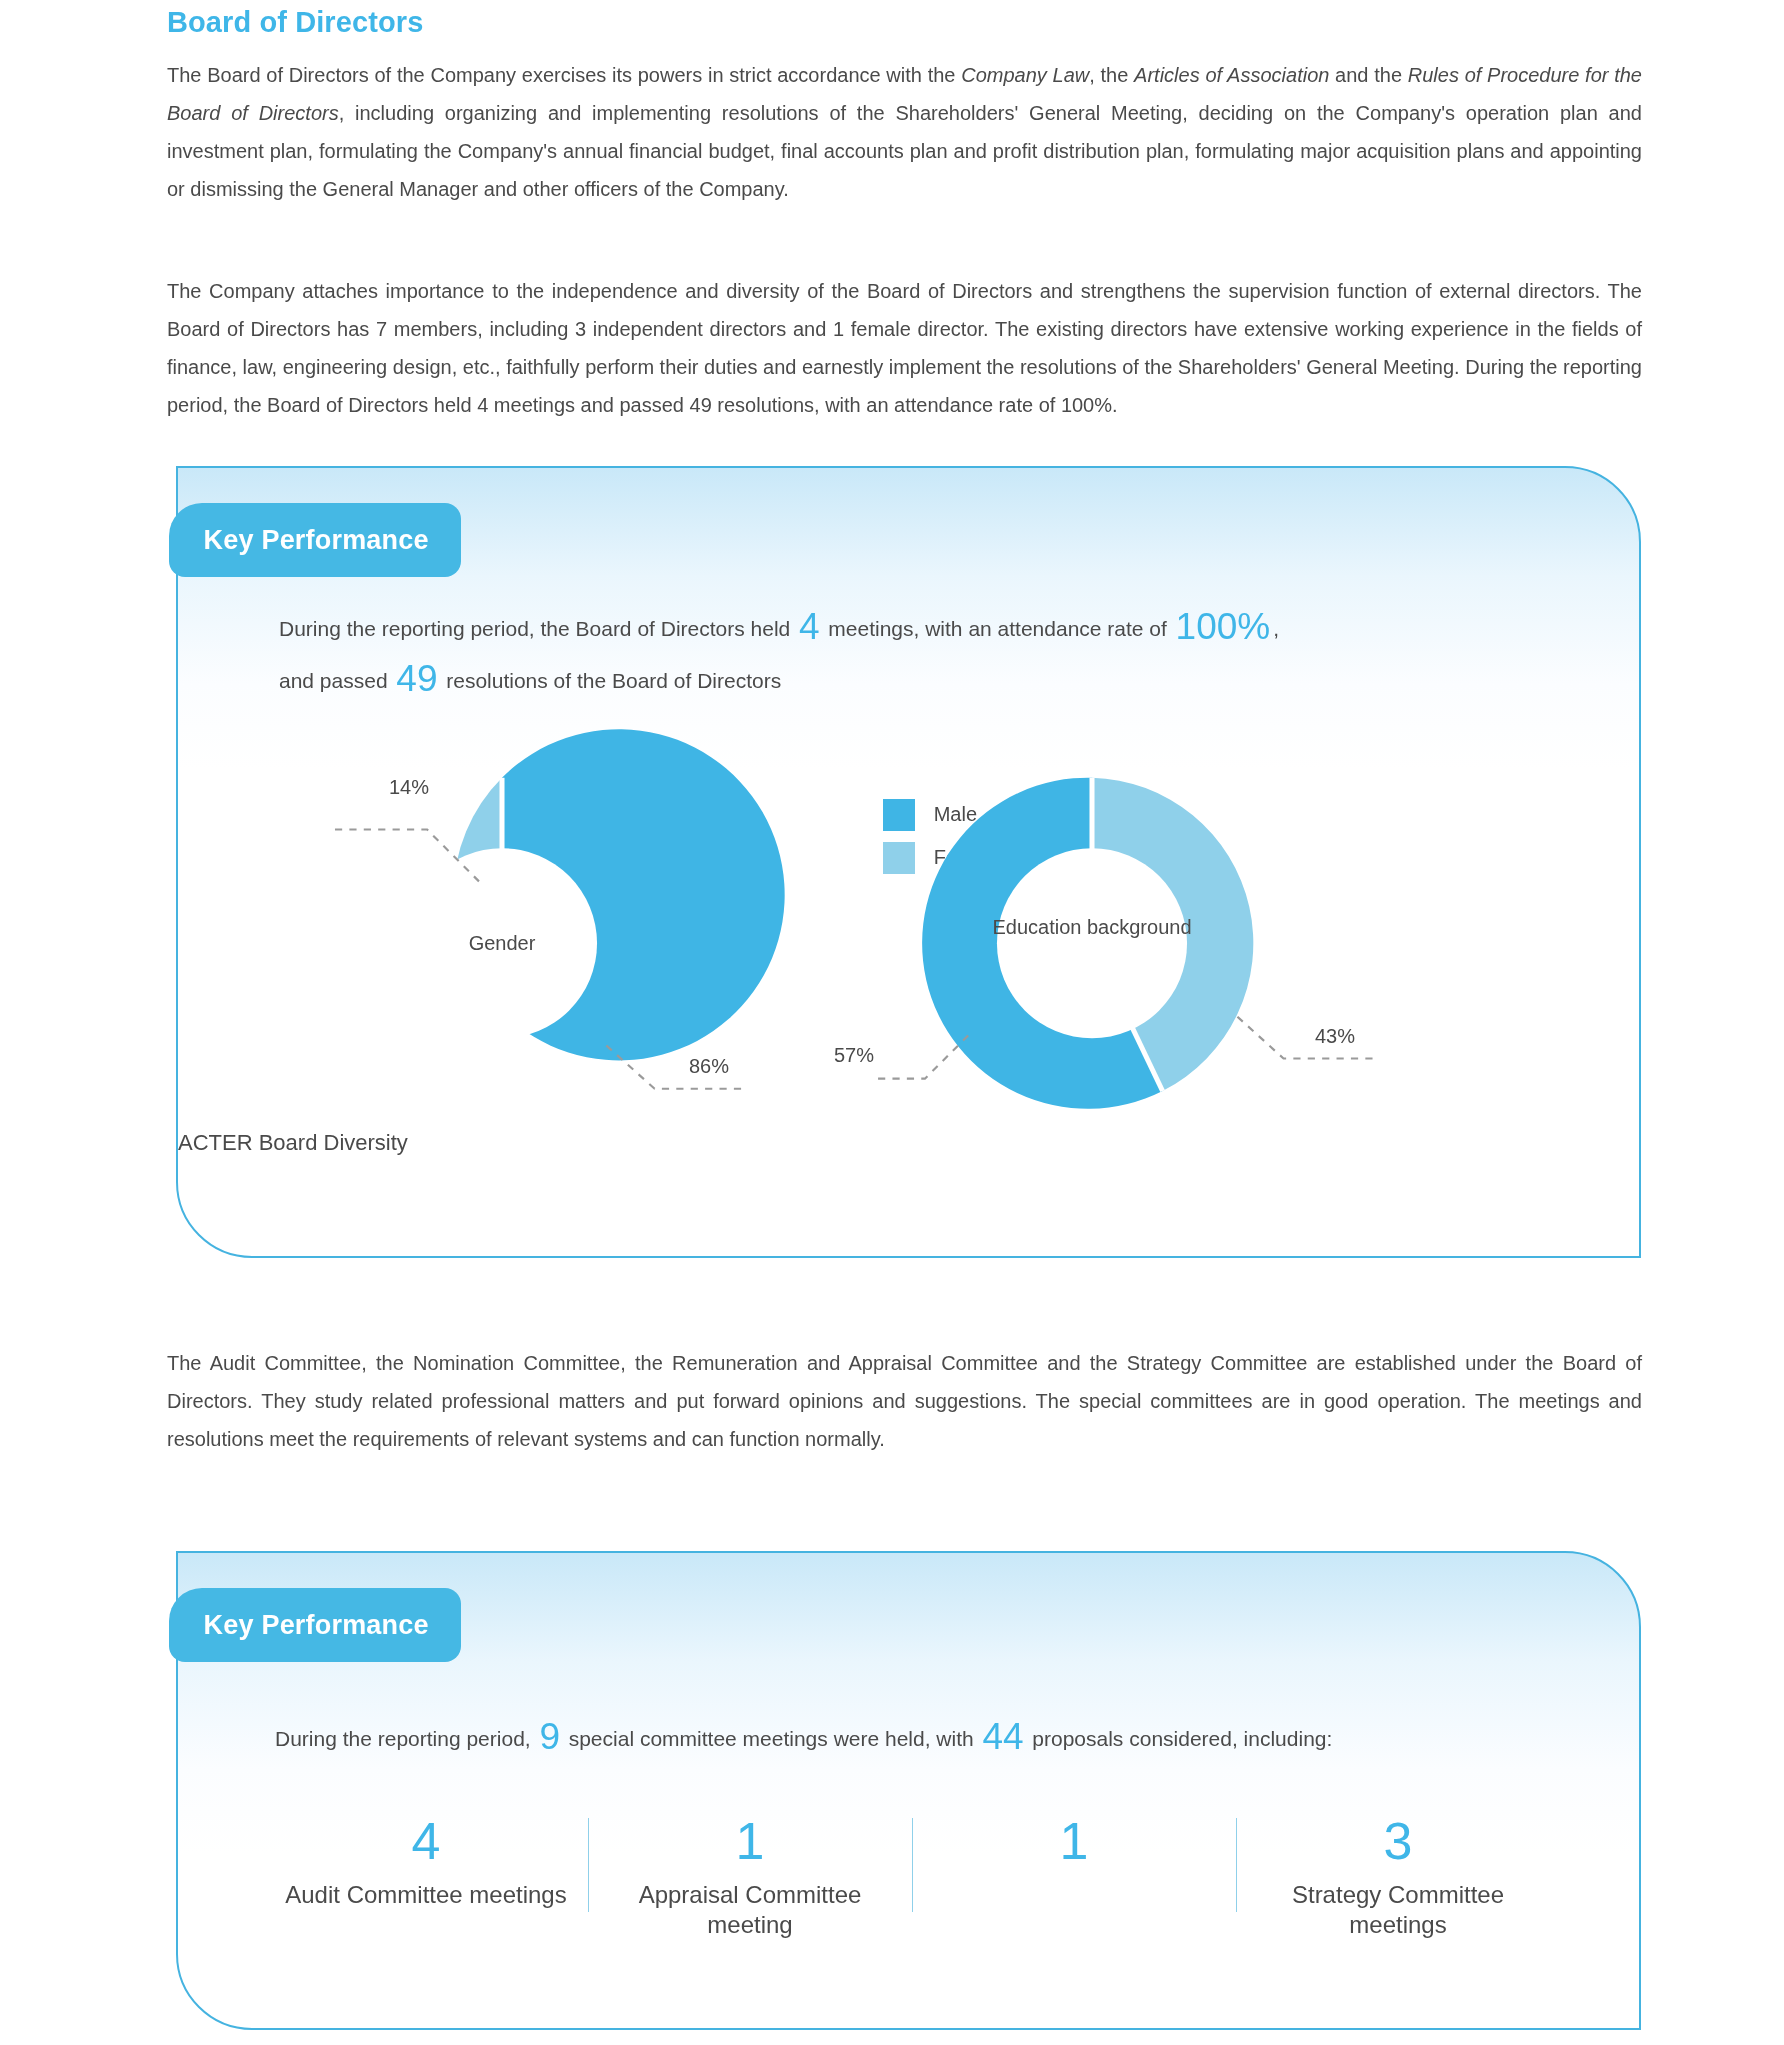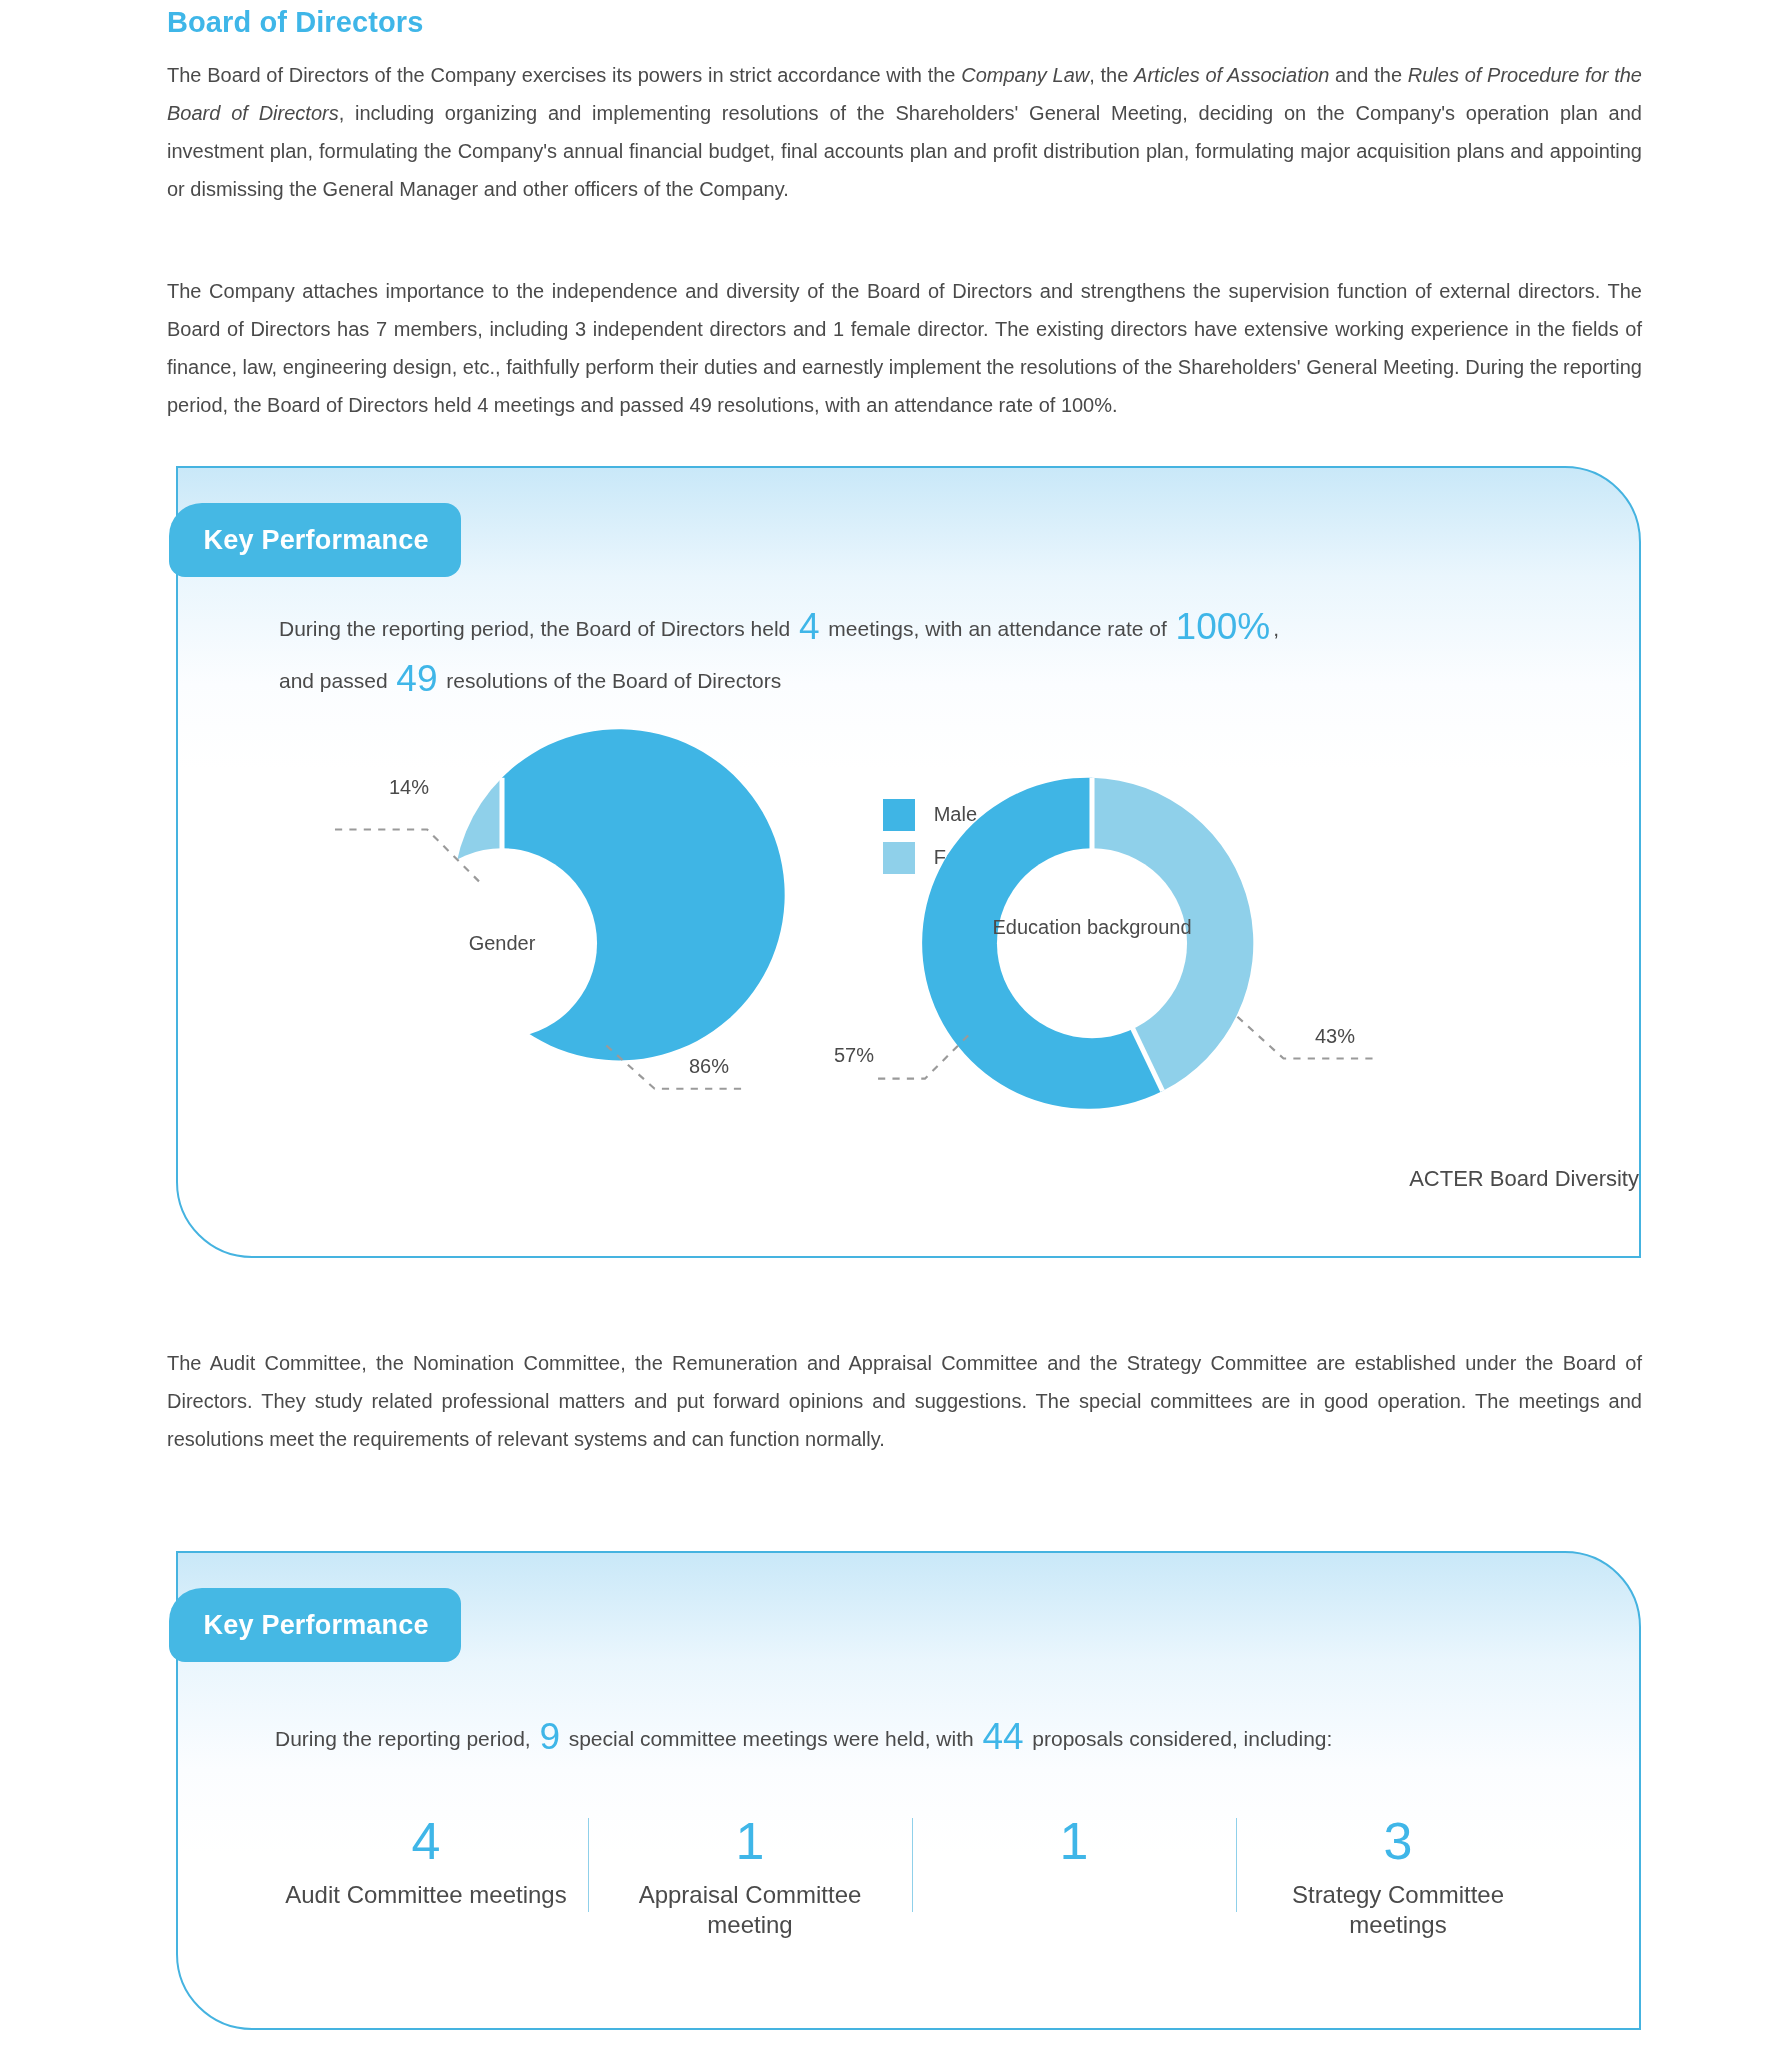--- a/index.html
+++ b/index.html
@@ -131,24 +131,23 @@
   .legend-label {
     font-size: 20px;
     color: #4a4a4a;
     white-space: nowrap;
   }
 
   .chart-caption {
     position: absolute;
     left: 0; top: 662px;
     width: 100%;
-    text-align: right;
+    text-align: left;
     font-size: 22px;
     color: #4a4a4a;
-    margin-top: 36px;
   }
 
   
   .stats-row {
     position: absolute;
     left: 86px;
     top: 259px;
     width: 1296px;
     height: 158px;
     display: flex;

